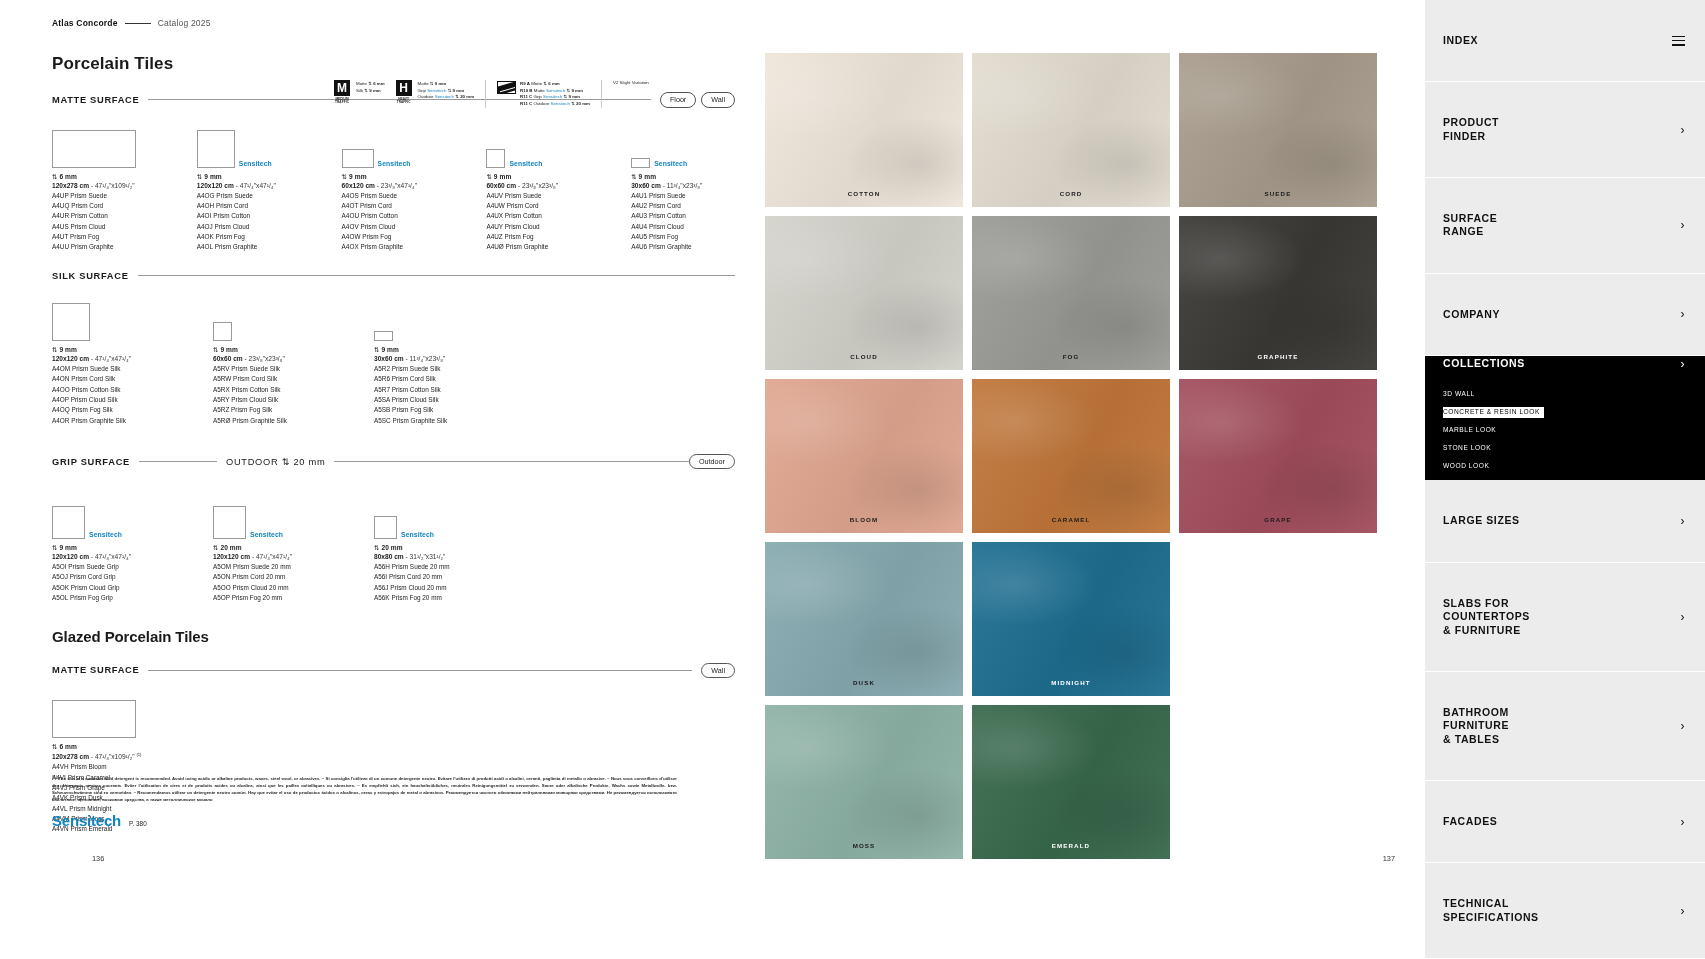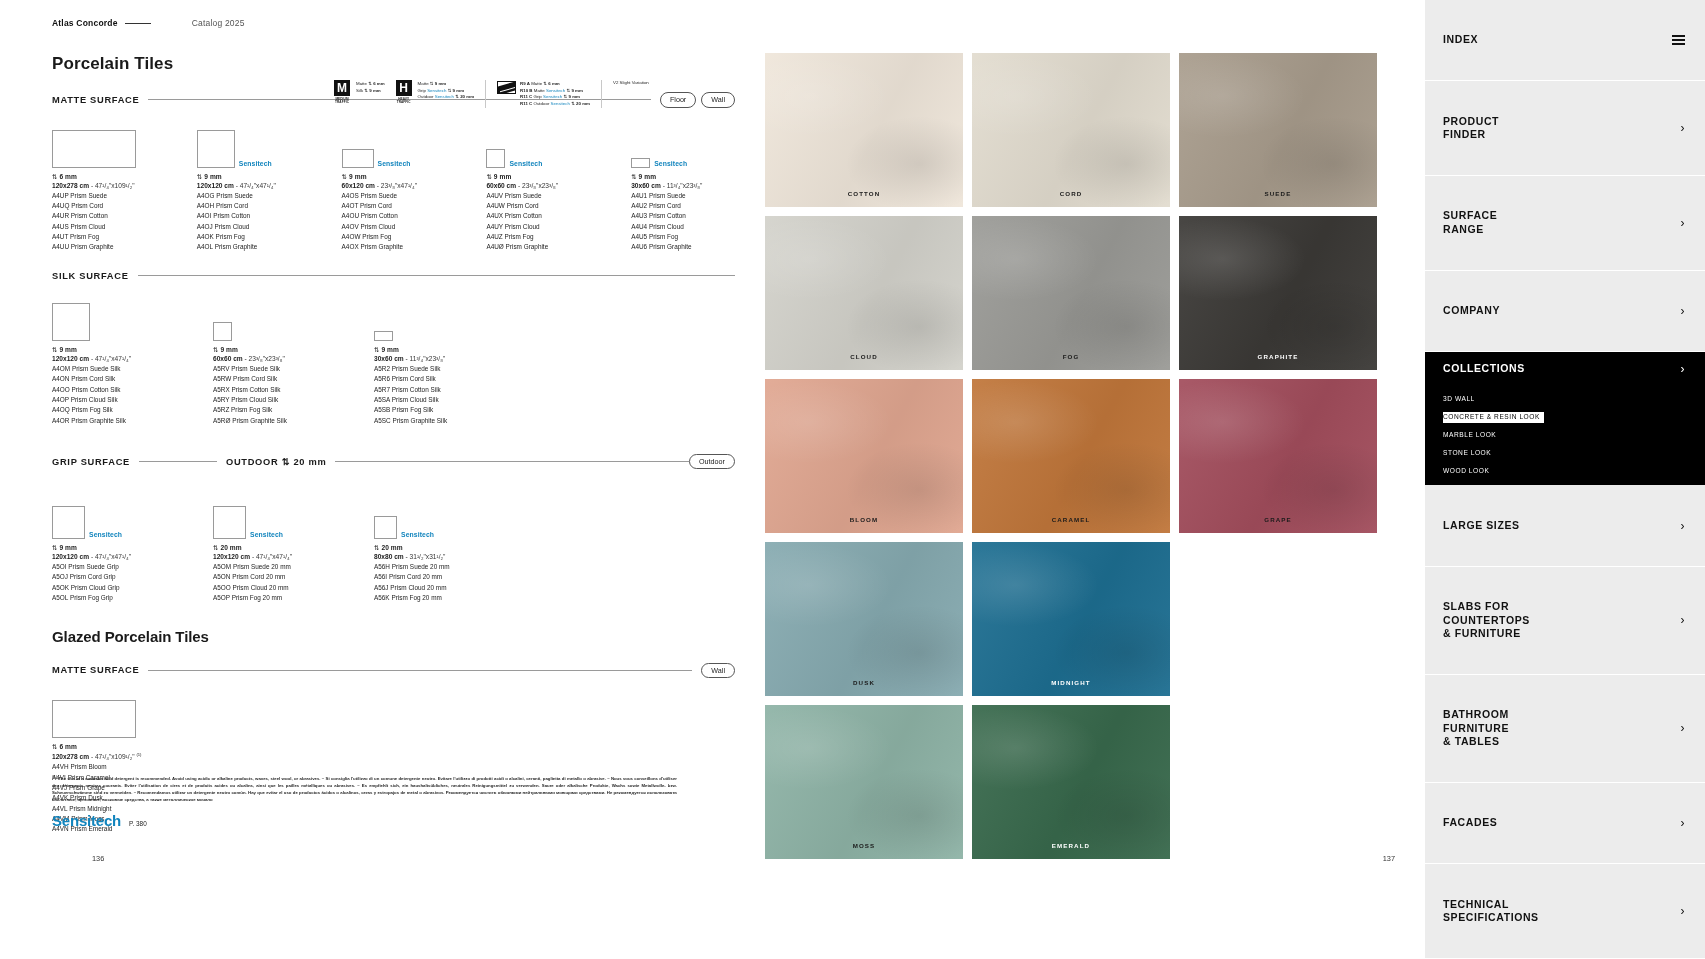--- a/index.html
+++ b/index.html
@@ -15,21 +15,21 @@
   
   .left-page {
     position: relative;
     width: 765px; height: 959px;
     padding: 18px 30px 0 52px;
     flex: 0 0 765px;
   }
   .runhead { display: flex; align-items: center; gap: 7px; font-size: 8.5px; letter-spacing: .2px; }
   .runhead .brand { font-weight: 700; color: #111; }
   .runhead .rule { display: inline-block; width: 26px; height: 1px; background: #333; }
-  .runhead .cat { color: #555; margin-left: 34px; }
+  .runhead .cat { color: #555; }
 
   .title-block { margin-top: 26px; position: relative; }
   h1.collection-title {
     font-size: 43px; font-weight: 300; letter-spacing: -0.5px; line-height: 1;
     color: #111;
   }
   .subtitle { font-size: 17px; font-weight: 700; margin-top: 8px; letter-spacing: .1px; }
 
   
   .legend {
@@ -65,21 +65,21 @@
   .sec-head { display: flex; align-items: center; gap: 9px; margin-top: 18px; }
   .sec-head .label { font-size: 9.3px; font-weight: 700; letter-spacing: .7px; white-space: nowrap; }
   .sec-head .line { flex: 1; height: 1px; background: #9a9a9a; }
   .pills { display: flex; gap: 5px; }
   .pill {
     border: 1px solid #555; border-radius: 9px; font-size: 7.2px;
     padding: 2px 9px 2.5px; white-space: nowrap; background: #fff; color: #222;
   }
   .sec-head.grip-row { gap: 0; }
   .sec-head.grip-row .label { margin-right: 9px; }
-  .sec-head.grip-row .mid-label { font-size: 9.3px; font-weight: 700; letter-spacing: .7px; margin: 12px 9px; white-space: nowrap; }
+  .sec-head.grip-row .mid-label { font-size: 9.3px; font-weight: 400; letter-spacing: .7px; margin: 12px 9px; white-space: nowrap; }
   .sec-head .line.short { flex: 0 0 78px; }
 
   
   .cols { display: flex; margin-top: 12px; }
   .col { width: 120px; margin-right: 41px; }
   .col:last-child { margin-right: 0; }
   .swatch-row { display: flex; align-items: flex-end; gap: 4px; height: 48px; }
   .swatch { border: 1px solid #9a9a9a; background: #fff; }
   .sensitech { font-size: 6.8px; font-weight: 700; color: #1184bd; letter-spacing: .1px; padding-bottom: 1px; }
   .thick { font-size: 6.6px; font-weight: 700; margin-top: 5px; letter-spacing: .1px; }
@@ -526,21 +526,21 @@
       </div>
       <div class="nav-item" style="flex:1 1 auto;">
         <span class="lbl">SURFACE
 RANGE</span>
         <span class="chev">›</span>
       </div>
       <div class="nav-item" style="flex:1 1 auto;">
         <span class="lbl">COMPANY</span>
         <span class="chev">›</span>
       </div>
-      <div class="nav-item active" style="flex:0 0 auto;padding-top:10px;padding-bottom:10px;">
+      <div class="nav-item active" style="flex:0 0 auto;padding-top:1px;padding-bottom:10px;">
         <span class="lbl">COLLECTIONS</span>
         <span class="chev">›</span>
       </div>
       <div class="submenu">
         <div><span class="sub">3D WALL</span></div>
         <div><span class="sub sel">CONCRETE &amp; RESIN LOOK</span></div>
         <div><span class="sub">MARBLE LOOK</span></div>
         <div><span class="sub">STONE LOOK</span></div>
         <div><span class="sub">WOOD LOOK</span></div>
       </div>

